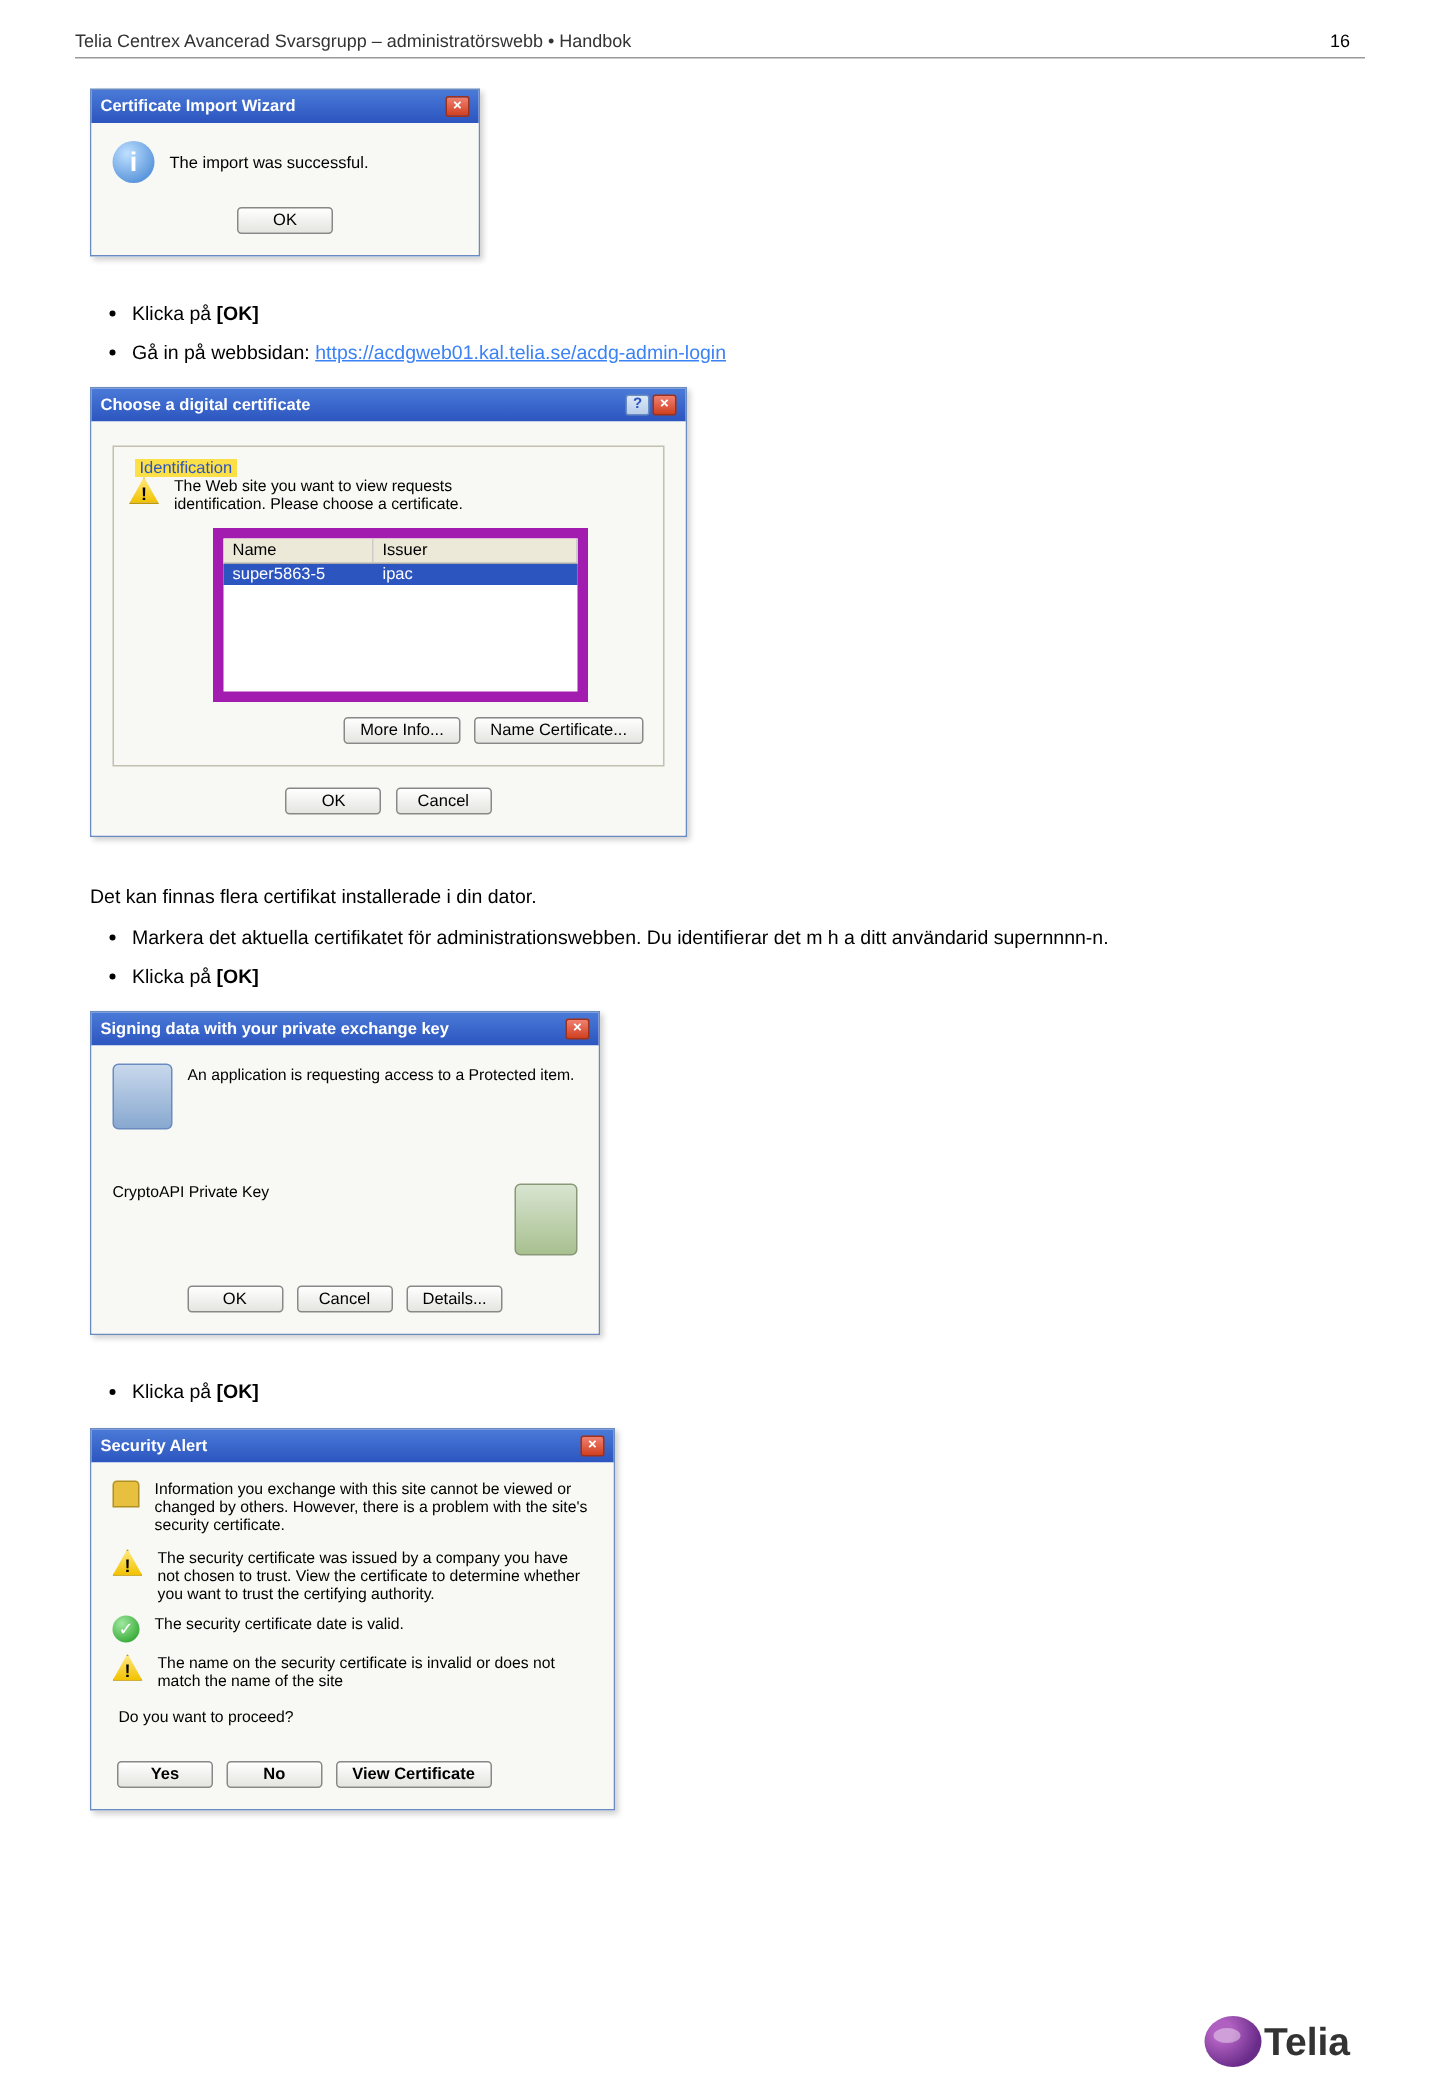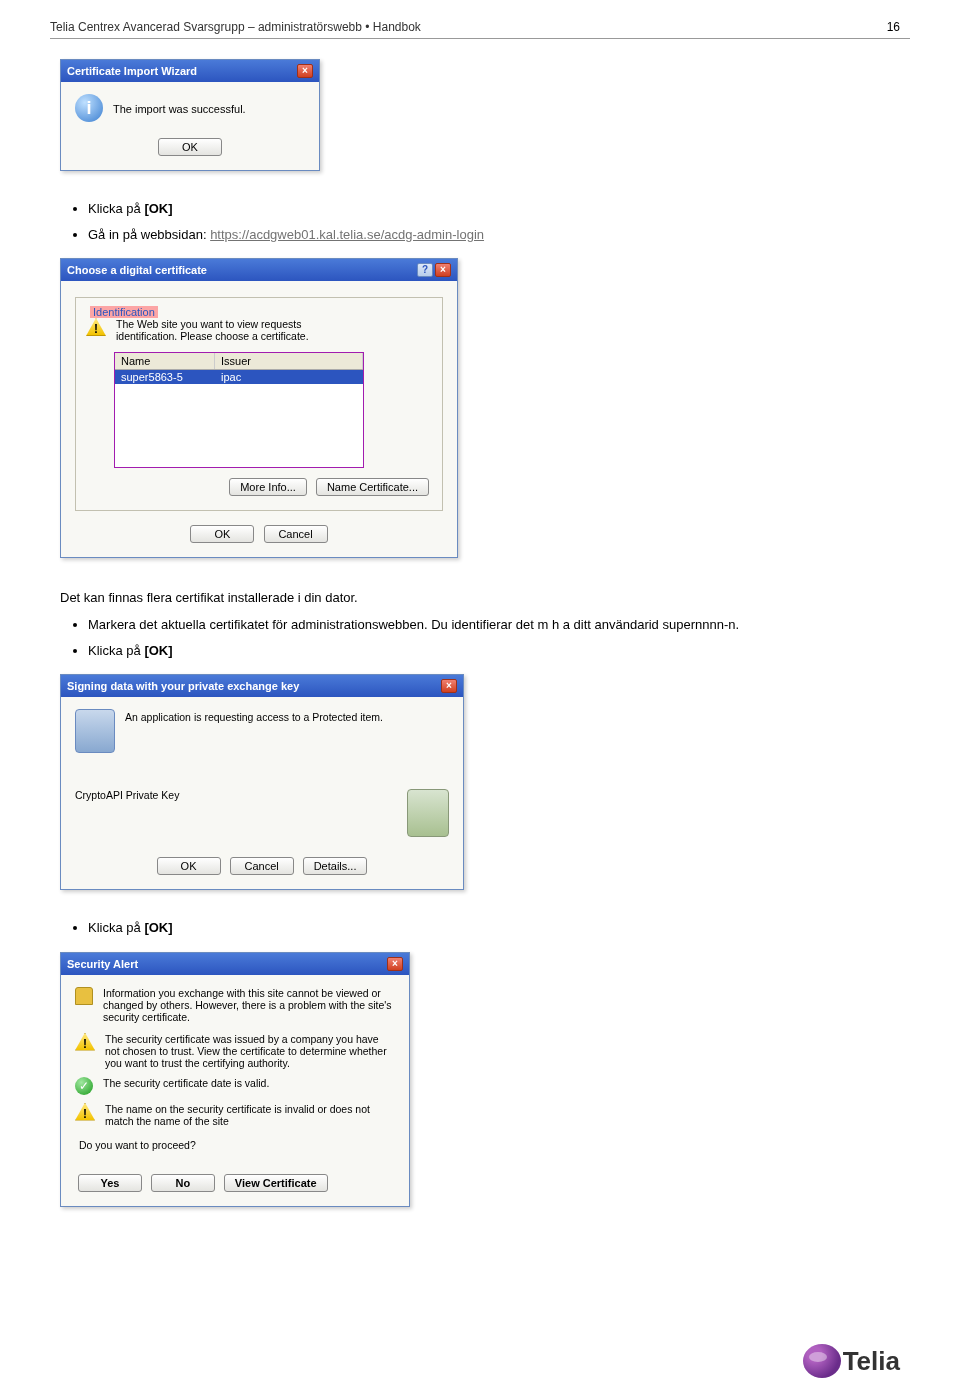--- a/index.html
+++ b/index.html
@@ -27,21 +27,21 @@
   .footer-line {
     width: 860px;
     height: 1px;
     background: #999;
     margin-top: 3px;
     margin-bottom: 20px;
   }
   .content { padding-left: 10px; }
   ul.bullets { list-style: disc; margin-left: 28px; margin-top: 10px; margin-bottom: 14px; }
   ul.bullets li { margin-bottom: 6px; line-height: 1.5; }
-  a.link { color: #737373; text-decoration: underline; }
+  a.link { color: #3b82f6; text-decoration: underline; }
   .dialog {
     border: 1px solid #6a8bc0;
     background: linear-gradient(#fdfdfd, #f0f0ec);
     box-shadow: 2px 2px 4px rgba(0,0,0,.2);
     margin-bottom: 18px;
     display: inline-block;
   }
   .titlebar {
     background: linear-gradient(#4a7ad8, #2c55bf);
     color: #fff;
@@ -119,33 +119,34 @@
     border:1px solid #6a8bc0; border-radius:4px;
     flex-shrink:0;
   }
   .key-icon {
     width:42px;height:48px;
     background:linear-gradient(#d8e4d0,#a8c090);
     border:1px solid #889878; border-radius:4px;
     flex-shrink:0;
   }
   .listbox {
-    background:#fff; border:1px solid #a21caf;
+    background:#fff; border:7px solid #a21caf;
     width: 250px; height: 116px;
     font-size:11px;
+    margin-left:28px;
   }
   .listhdr { display:flex; background:#ece9d8; border-bottom:1px solid #aaa; }
   .listhdr div { padding:2px 6px; border-right:1px solid #ccc; }
   .listrow { display:flex; }
   .listrow div { padding:1px 6px; }
   .listrow.sel { background:#2c55bf; color:#fff; }
   .fieldset {
     border:1px solid #c2c0b0; padding:8px 10px 12px; margin-top:4px;
   }
-  .fieldset-label { font-size:11px; color:#2c55bf; margin-top:-14px; margin-left:4px; background:#fca5a5; display:inline-block; padding:0 3px; }
+  .fieldset-label { font-size:11px; color:#2c55bf; margin-top:-14px; margin-left:4px; background:#fde047; display:inline-block; padding:0 3px; }
   .row { display:flex; gap:10px; align-items:flex-start; }
   .telia-logo {
     position:absolute; right:60px; bottom:22px;
     display:flex; align-items:center; gap:2px;
   }
   .telia-swirl {
     width:38px;height:34px;border-radius:50%;
     background: radial-gradient(circle at 30% 30%, #b060c0 20%, #6a2c8a 70%);
     position:relative;
   }
@@ -242,21 +243,21 @@
 
 <p style="margin:14px 0 4px;">Det kan finnas flera certifikat installerade i din dator.</p>
 <ul class="bullets">
   <li>Markera det aktuella certifikatet för administrationswebben. Du identifierar det m h a ditt användarid supernnnn-n.</li>
   <li>
     <span>Klicka på </span><b>[OK]</b>
   </li>
 </ul>
 
 
-<div class="dialog" style="width:404px;">
+<div class="dialog" style="width:340px;">
   <div class="titlebar">
     <span class="left">
           <span>Signing data with your private exchange key</span>
         </span>
     <span class="closebox">×</span>
   </div>
   <div class="dlg-body">
     <div class="row">
       <div class="comp-icon"></div>
       <div style="font-size:10.5px;padding-top:2px;">An application is requesting access to a Protected item.</div>

